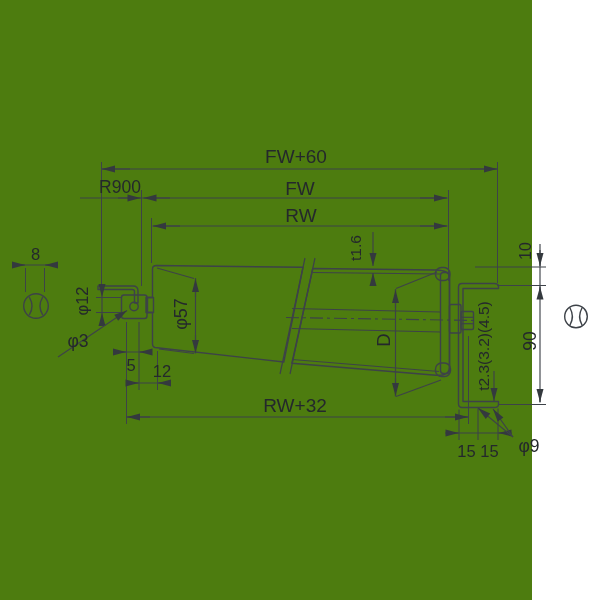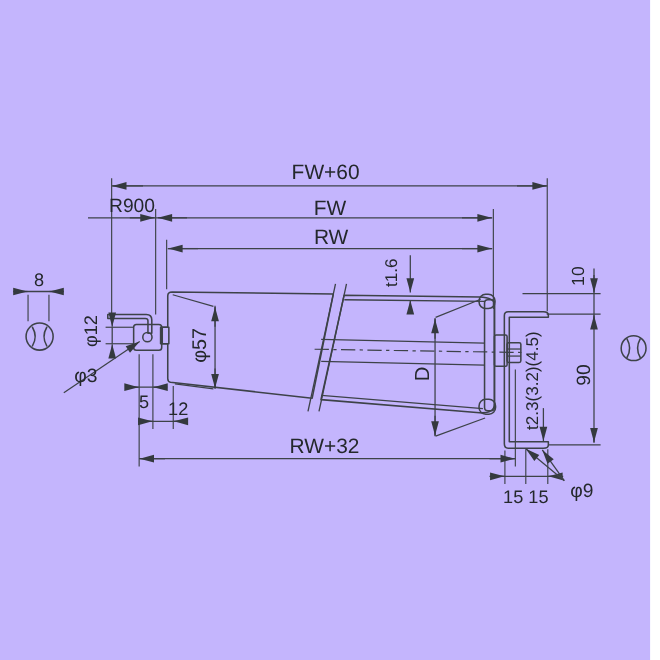--- a/index.html
+++ b/index.html
@@ -1,16 +1,16 @@
 <!DOCTYPE html>
 <html><head>
 <meta charset="utf-8">
 <style>
   html,body{margin:0;padding:0;background:#ffffff;}
-  .stage{width:591px;height:600px;background:#c4b5fd;position:relative;}
+  .stage{width:532px;height:600px;background:#4d7c0f;position:relative;}
   svg{display:block;}
   .ln{fill:none;stroke-width:1.4;stroke-linecap:round;stroke-linejoin:round;}
   .xl{fill:none;stroke-width:1.05;stroke-linecap:butt;}
   .dl{fill:none;stroke-width:1.15;stroke-linecap:butt;}
   .cl{fill:none;stroke-width:1.1;stroke-dasharray:13 4 3 4;}
   .brk{fill:none;stroke-width:1.2;}
   .t{font-family:"Liberation Sans","DejaVu Sans",sans-serif;stroke:none;}
   .arrf{fill:#34393e;stroke:none;}
 </style>
 </head>

